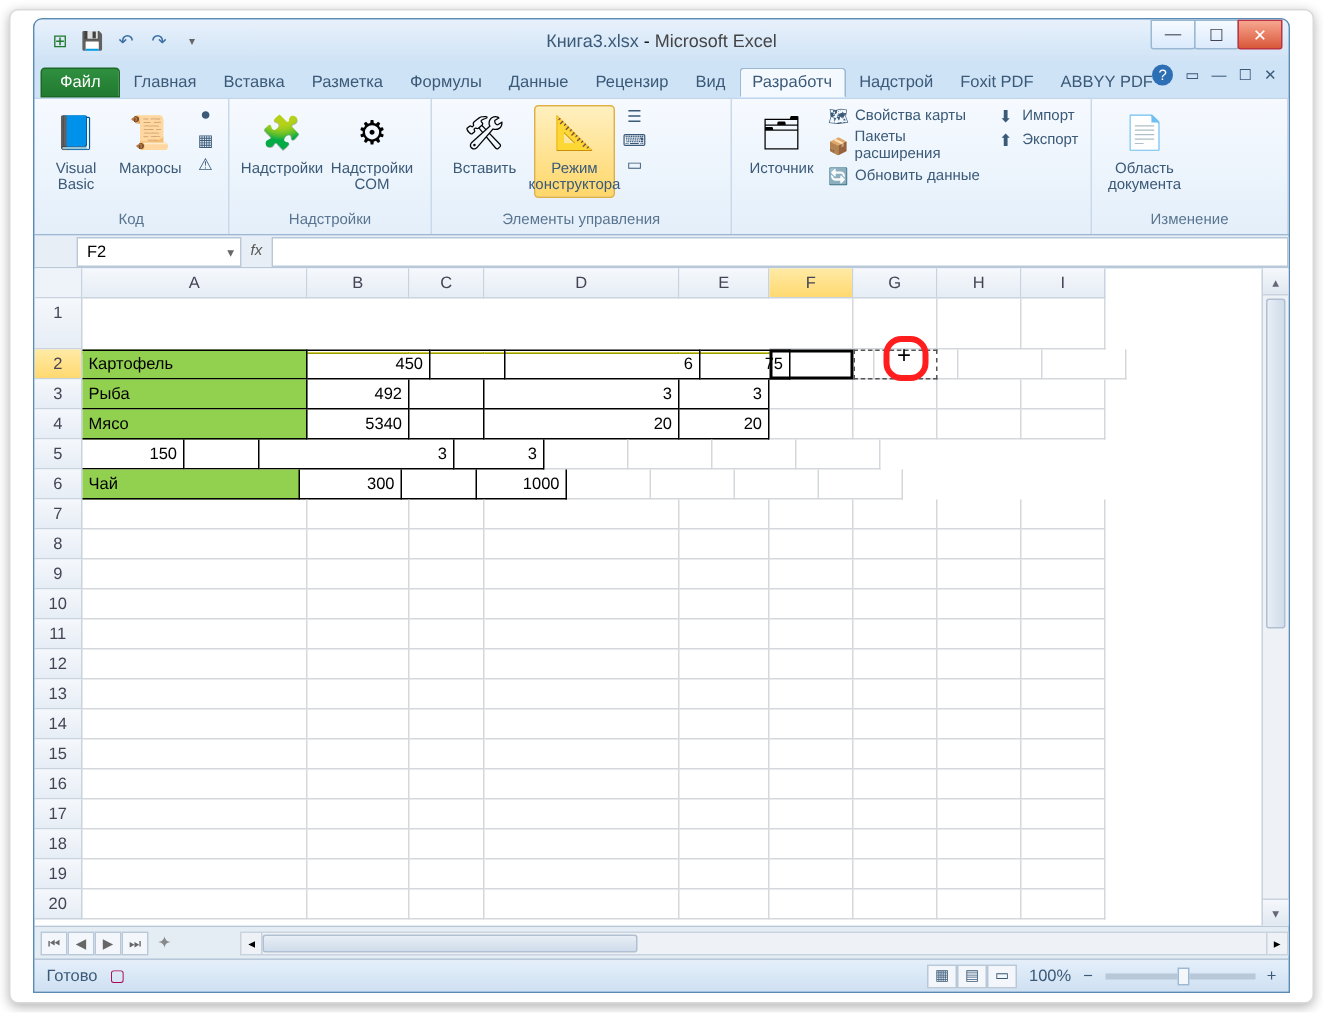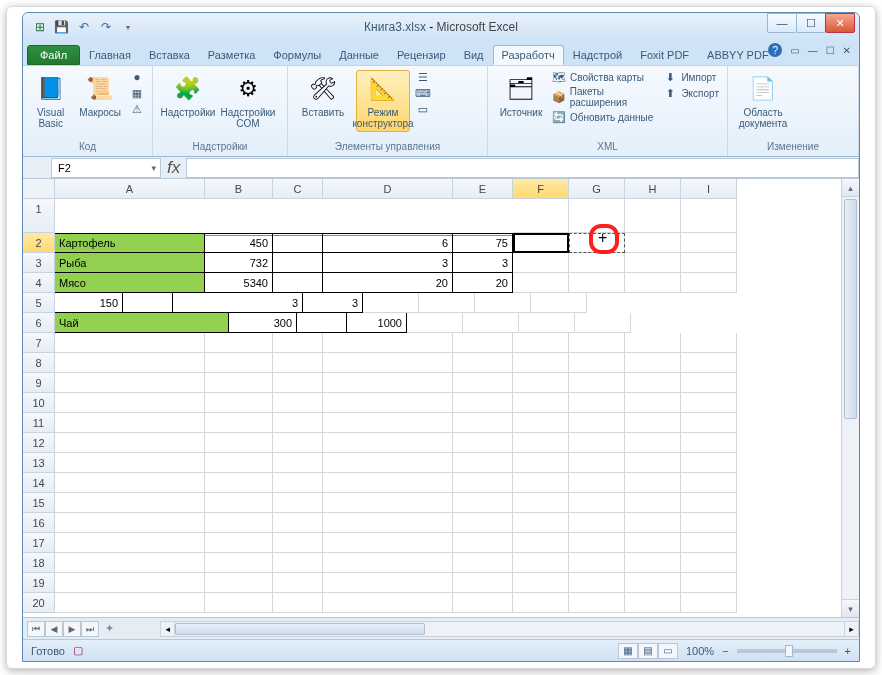--- a/index.html
+++ b/index.html
@@ -33,21 +33,21 @@
 .big-btn .ico { width: 32px; height: 32px; display: flex; align-items: center; justify-content: center; font-size: 22px; }
 .big-btn .lbl { font-size: 10px; text-align: center; line-height: 11px; color: #3b5a78; }
 .small-stack { display: flex; flex-direction: column; gap: 2px; }
 .small-item { display: flex; align-items: center; gap: 4px; font-size: 10px; color: #3b5a78; }
 .small-ico { width: 14px; height: 14px; display: flex; align-items: center; justify-content: center; font-size: 11px; }
 
 .formula-bar { height: 22px; background: #e8eef5; border-bottom: 1px solid #b8c8d8; display: flex; align-items: center; }
 .name-box { width: 110px; height: 20px; border: 1px solid #b8c8d8; background: #fff; margin-left: 28px; display: flex; align-items: center; padding: 0 6px; font-size: 11px; position: relative; }
 .name-box::after { content: '▾'; position: absolute; right: 4px; font-size: 9px; color: #666; }
 .fx-btns { display: flex; align-items: center; padding: 0 6px; gap: 4px; font-size: 11px; color: #777; }
-.fx-label { font-style: italic; font-size: 17px; color: #555; }
+.fx-label { font-style: italic; font-size: 10px; color: #555; }
 .formula-input { flex: 1; height: 20px; border: 1px solid #b8c8d8; background: #fff; }
 
 .sheet-area { flex: 1; display: flex; background: #fff; position: relative; }
 .col-spacer { position: absolute; left: 0; top: 0; width: 32px; height: 20px; background: #eef3f9; border-right: 1px solid #c8d3df; border-bottom: 1px solid #c8d3df; }
 .col-headers { position: absolute; left: 32px; top: 0; right: 18px; height: 20px; display: flex; }
 .colh { background: linear-gradient(#f5f8fc,#e6edf5); border-right: 1px solid #c8d3df; border-bottom: 1px solid #c8d3df; font-size: 11px; text-align: center; line-height: 20px; color: #445; }
 .colh.sel { background: linear-gradient(#ffeaa5,#ffd970); }
 .row-headers { position: absolute; left: 0; top: 20px; width: 32px; bottom: 0; }
 .rowh { height: 20px; background: linear-gradient(#f5f8fc,#e6edf5); border-right: 1px solid #c8d3df; border-bottom: 1px solid #c8d3df; font-size: 11px; text-align: center; line-height: 20px; color: #445; }
 .rowh.sel { background: linear-gradient(#ffeaa5,#ffd970); }
@@ -215,21 +215,20 @@
           <div class="small-item">
               <span class="small-ico">⬇</span>
               <span>Импорт</span>
             </div>
           <div class="small-item">
               <span class="small-ico">⬆</span>
               <span>Экспорт</span>
             </div>
         </div>
       </div>
-      <div class="group-label">XML</div>
     </div>
 
     <div class="group" style="flex:1">
       <div class="group-body">
         <div class="big-btn">
           <span class="ico">📄</span>
           <span class="lbl">Область
 документа</span>
         </div>
       </div>
@@ -289,32 +288,32 @@
           <div class="cell yhdr center" style="width: 50px;"></div>
           <div class="cell yhdr center" style="width: 130px;">Количество</div>
           <div class="cell yhdr center" style="width: 60px;">Цена</div>
           <div class="cell  center" style="width: 56px;"></div>
           <div class="cell  center" style="width: 56px;"></div>
           <div class="cell  center" style="width: 56px;"></div>
           <div class="cell  center" style="width: 56px;"></div>
         </div>
         <div class="row ">
           <div class="cell green bord bordt " style="width: 150px;">Картофель</div>
-          <div class="cell bord bordt right" style="width: 68px;">450</div>
+          <div class="cell bord bordt right" style="width: 82px;">450</div>
           <div class="cell bord bordt right" style="width: 50px;"></div>
           <div class="cell bord bordt right" style="width: 130px;">6</div>
           <div class="cell bord bordt right" style="width: 60px;">75</div>
           <div class="cell  " style="width: 56px;"></div>
           <div class="cell  " style="width: 56px;"></div>
           <div class="cell  " style="width: 56px;"></div>
           <div class="cell  " style="width: 56px;"></div>
         </div>
         <div class="row ">
           <div class="cell green bord " style="width: 150px;">Рыба</div>
-          <div class="cell bord right" style="width: 68px;">732</div>
+          <div class="cell bord right" style="width: 68px;">492</div>
           <div class="cell bord right" style="width: 50px;"></div>
           <div class="cell bord right" style="width: 130px;">3</div>
           <div class="cell bord right" style="width: 60px;">3</div>
           <div class="cell  " style="width: 56px;"></div>
           <div class="cell  " style="width: 56px;"></div>
           <div class="cell  " style="width: 56px;"></div>
           <div class="cell  " style="width: 56px;"></div>
         </div>
         <div class="row ">
           <div class="cell green bord " style="width: 150px;">Мясо</div>
@@ -331,21 +330,21 @@
           <div class="cell bord right" style="width: 68px;">150</div>
           <div class="cell bord right" style="width: 50px;"></div>
           <div class="cell bord right" style="width: 130px;">3</div>
           <div class="cell bord right" style="width: 60px;">3</div>
           <div class="cell  " style="width: 56px;"></div>
           <div class="cell  " style="width: 56px;"></div>
           <div class="cell  " style="width: 56px;"></div>
           <div class="cell  " style="width: 56px;"></div>
         </div>
         <div class="row ">
-          <div class="cell green bord " style="width: 174px;">Чай</div>
+          <div class="cell green bord " style="width: 145px;">Чай</div>
           <div class="cell bord right" style="width: 68px;">300</div>
           <div class="cell bord right" style="width: 50px;"></div>
           <div class="cell bord right" style="width: 60px;">1000</div>
           <div class="cell  " style="width: 56px;"></div>
           <div class="cell  " style="width: 56px;"></div>
           <div class="cell  " style="width: 56px;"></div>
           <div class="cell  " style="width: 56px;"></div>
         </div>
         <div style="position: absolute; left: 458px; top: 34px; width: 56px; height: 20px; border: 2px solid rgb(0, 0, 0); pointer-events: none;"></div>
         <div style="position: absolute; left: 514px; top: 34px; width: 56px; height: 20px; border: 1.5px dashed rgb(85, 85, 85); pointer-events: none;"></div>

